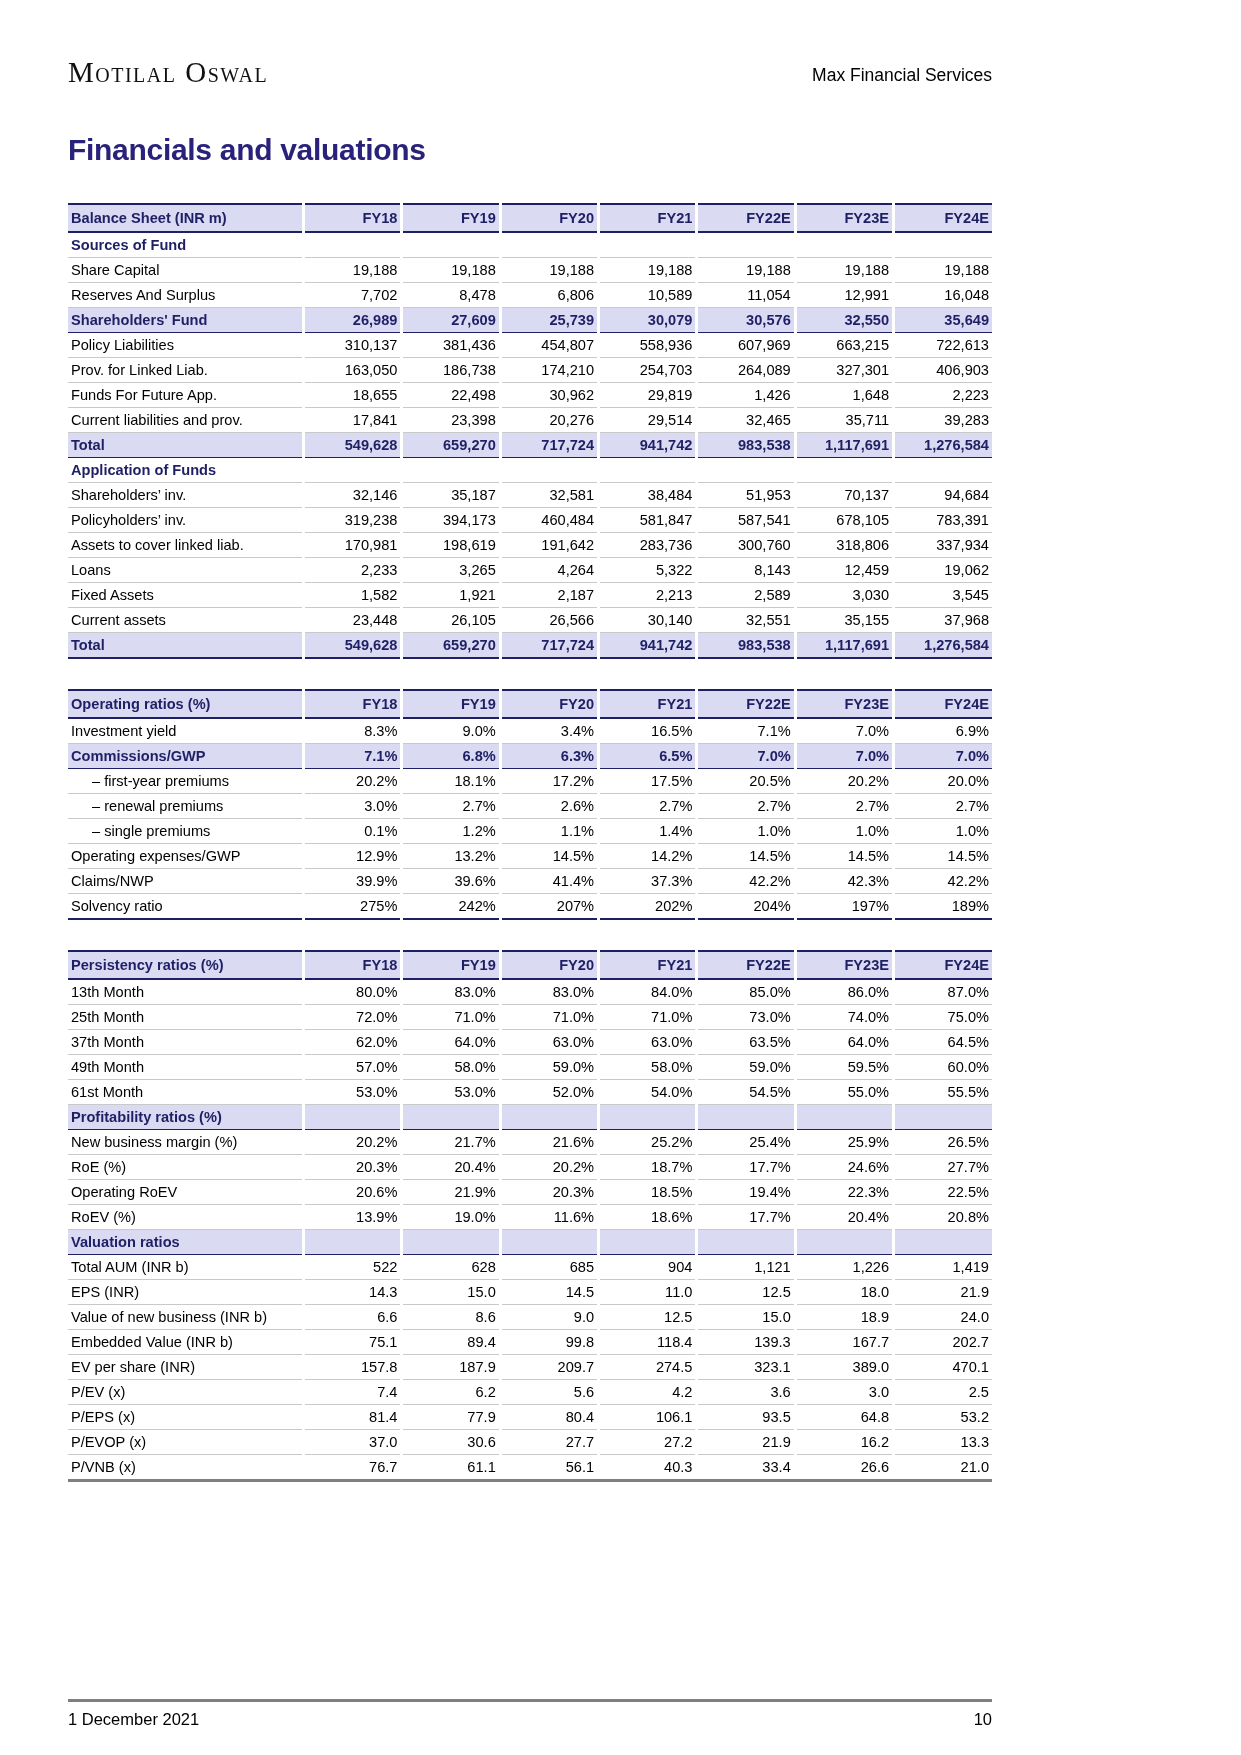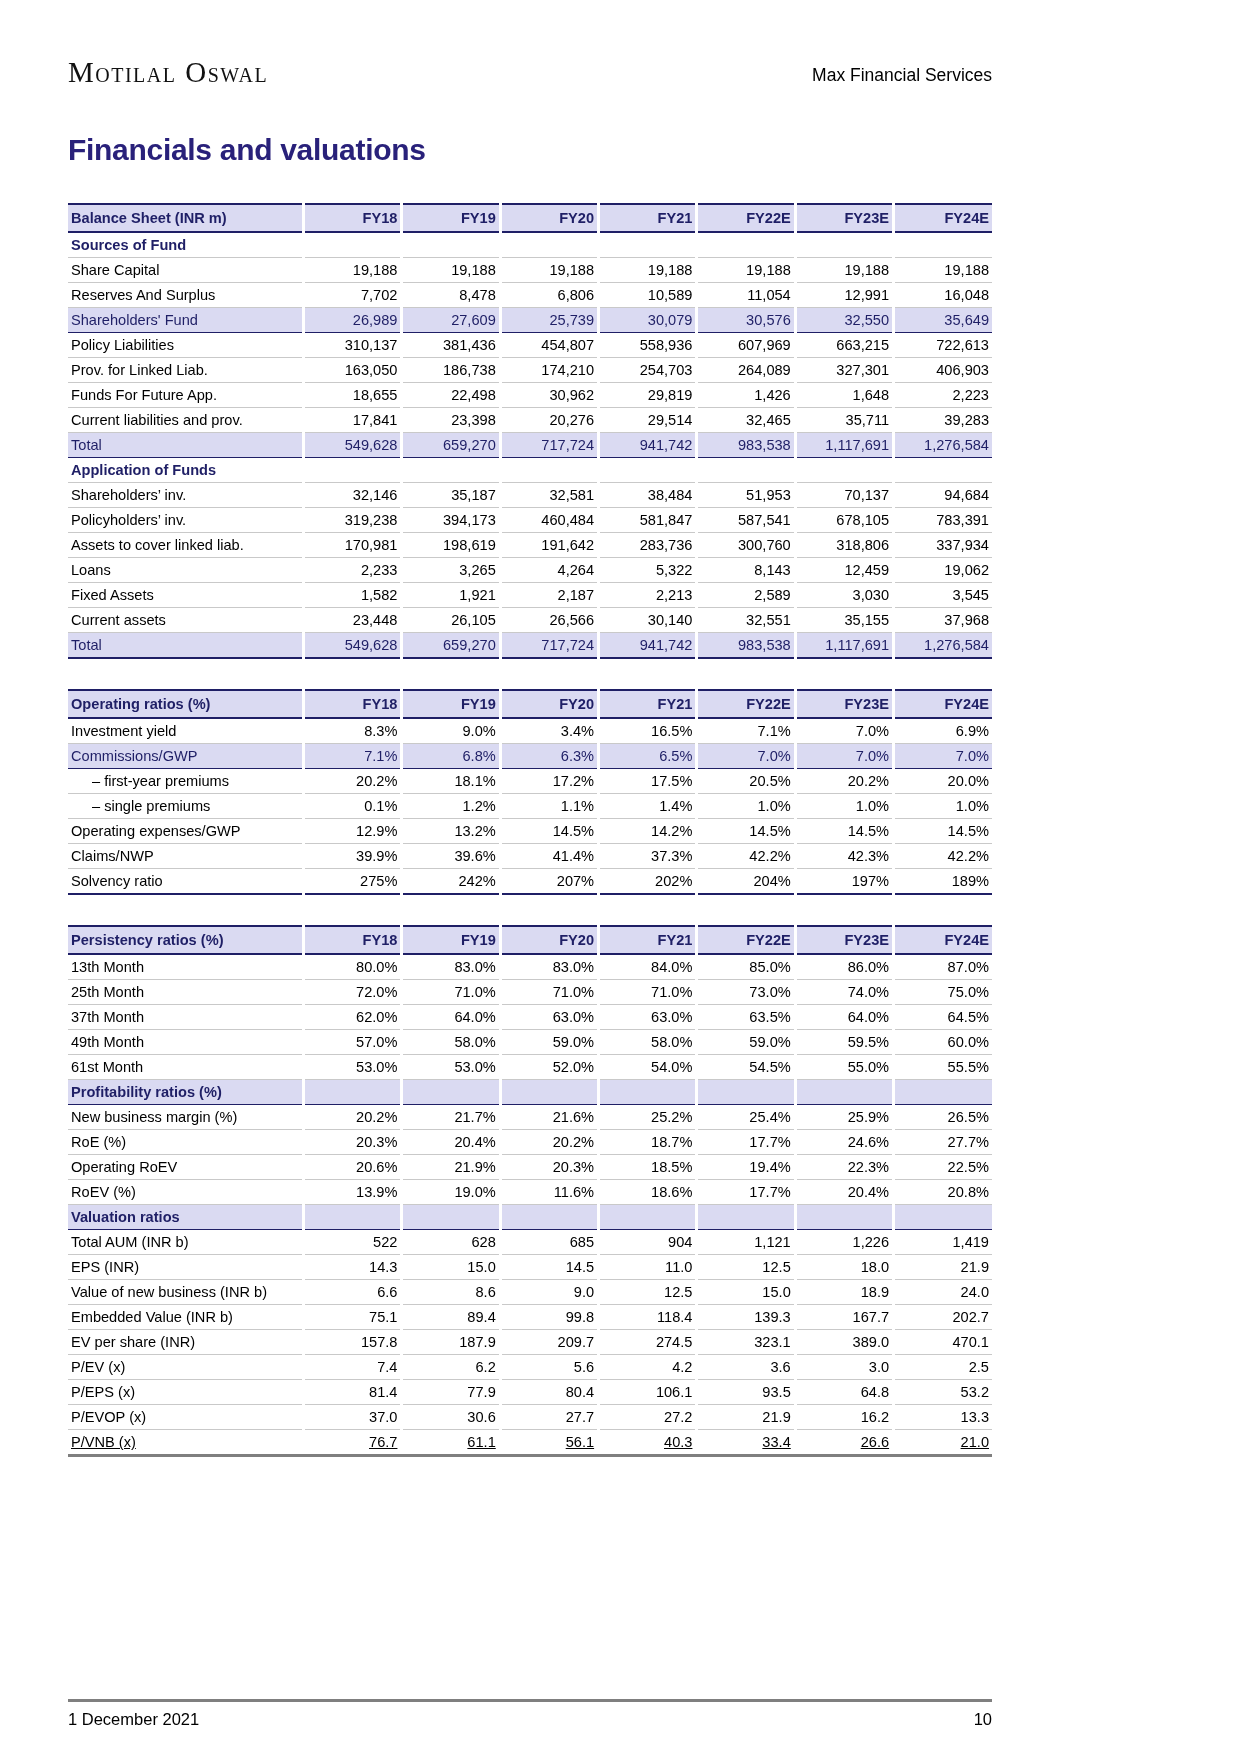--- a/index.html
+++ b/index.html
@@ -80,26 +80,26 @@
   tr.section-shaded td{
     background:var(--lav);
     color:var(--navy);
     font-weight:700;
     border-top:1px solid var(--navy);
     border-bottom:1px solid var(--navy);
   }
   tr.highlight td{
     background:var(--lav);
     color:var(--navy);
-    font-weight:400;
+    font-weight:700;
     border-bottom:1.5px solid var(--navy);
   }
   tr.sub td.lbl{padding-left:24px;}
   table.end-navy tbody tr:last-child td{border-bottom:2px solid var(--navy);}
-  table.end-gray tbody tr:last-child td{border-bottom:3px solid var(--endgray);text-decoration:underline;}
+  table.end-gray tbody tr:last-child td{border-bottom:3px solid var(--endgray);}
   footer{
     position:absolute;
     left:68px;right:68px;bottom:26px;
   }
   .footer-line{
     border-top:3px solid var(--endgray);
     margin-bottom:7px;
   }
   .footer-row{
     display:flex;
@@ -345,20 +345,30 @@
             <td class="lbl">– first-year premiums</td>
             <td class="num">20.2%</td>
             <td class="num">18.1%</td>
             <td class="num">17.2%</td>
             <td class="num">17.5%</td>
             <td class="num">20.5%</td>
             <td class="num">20.2%</td>
             <td class="num">20.0%</td>
           </tr>
           <tr class="sub">
+            <td class="lbl">– renewal premiums</td>
+            <td class="num">3.0%</td>
+            <td class="num">2.7%</td>
+            <td class="num">2.6%</td>
+            <td class="num">2.7%</td>
+            <td class="num">2.7%</td>
+            <td class="num">2.7%</td>
+            <td class="num">2.7%</td>
+          </tr>
+          <tr class="sub">
             <td class="lbl">– single premiums</td>
             <td class="num">0.1%</td>
             <td class="num">1.2%</td>
             <td class="num">1.1%</td>
             <td class="num">1.4%</td>
             <td class="num">1.0%</td>
             <td class="num">1.0%</td>
             <td class="num">1.0%</td>
           </tr>
           <tr class="data">

